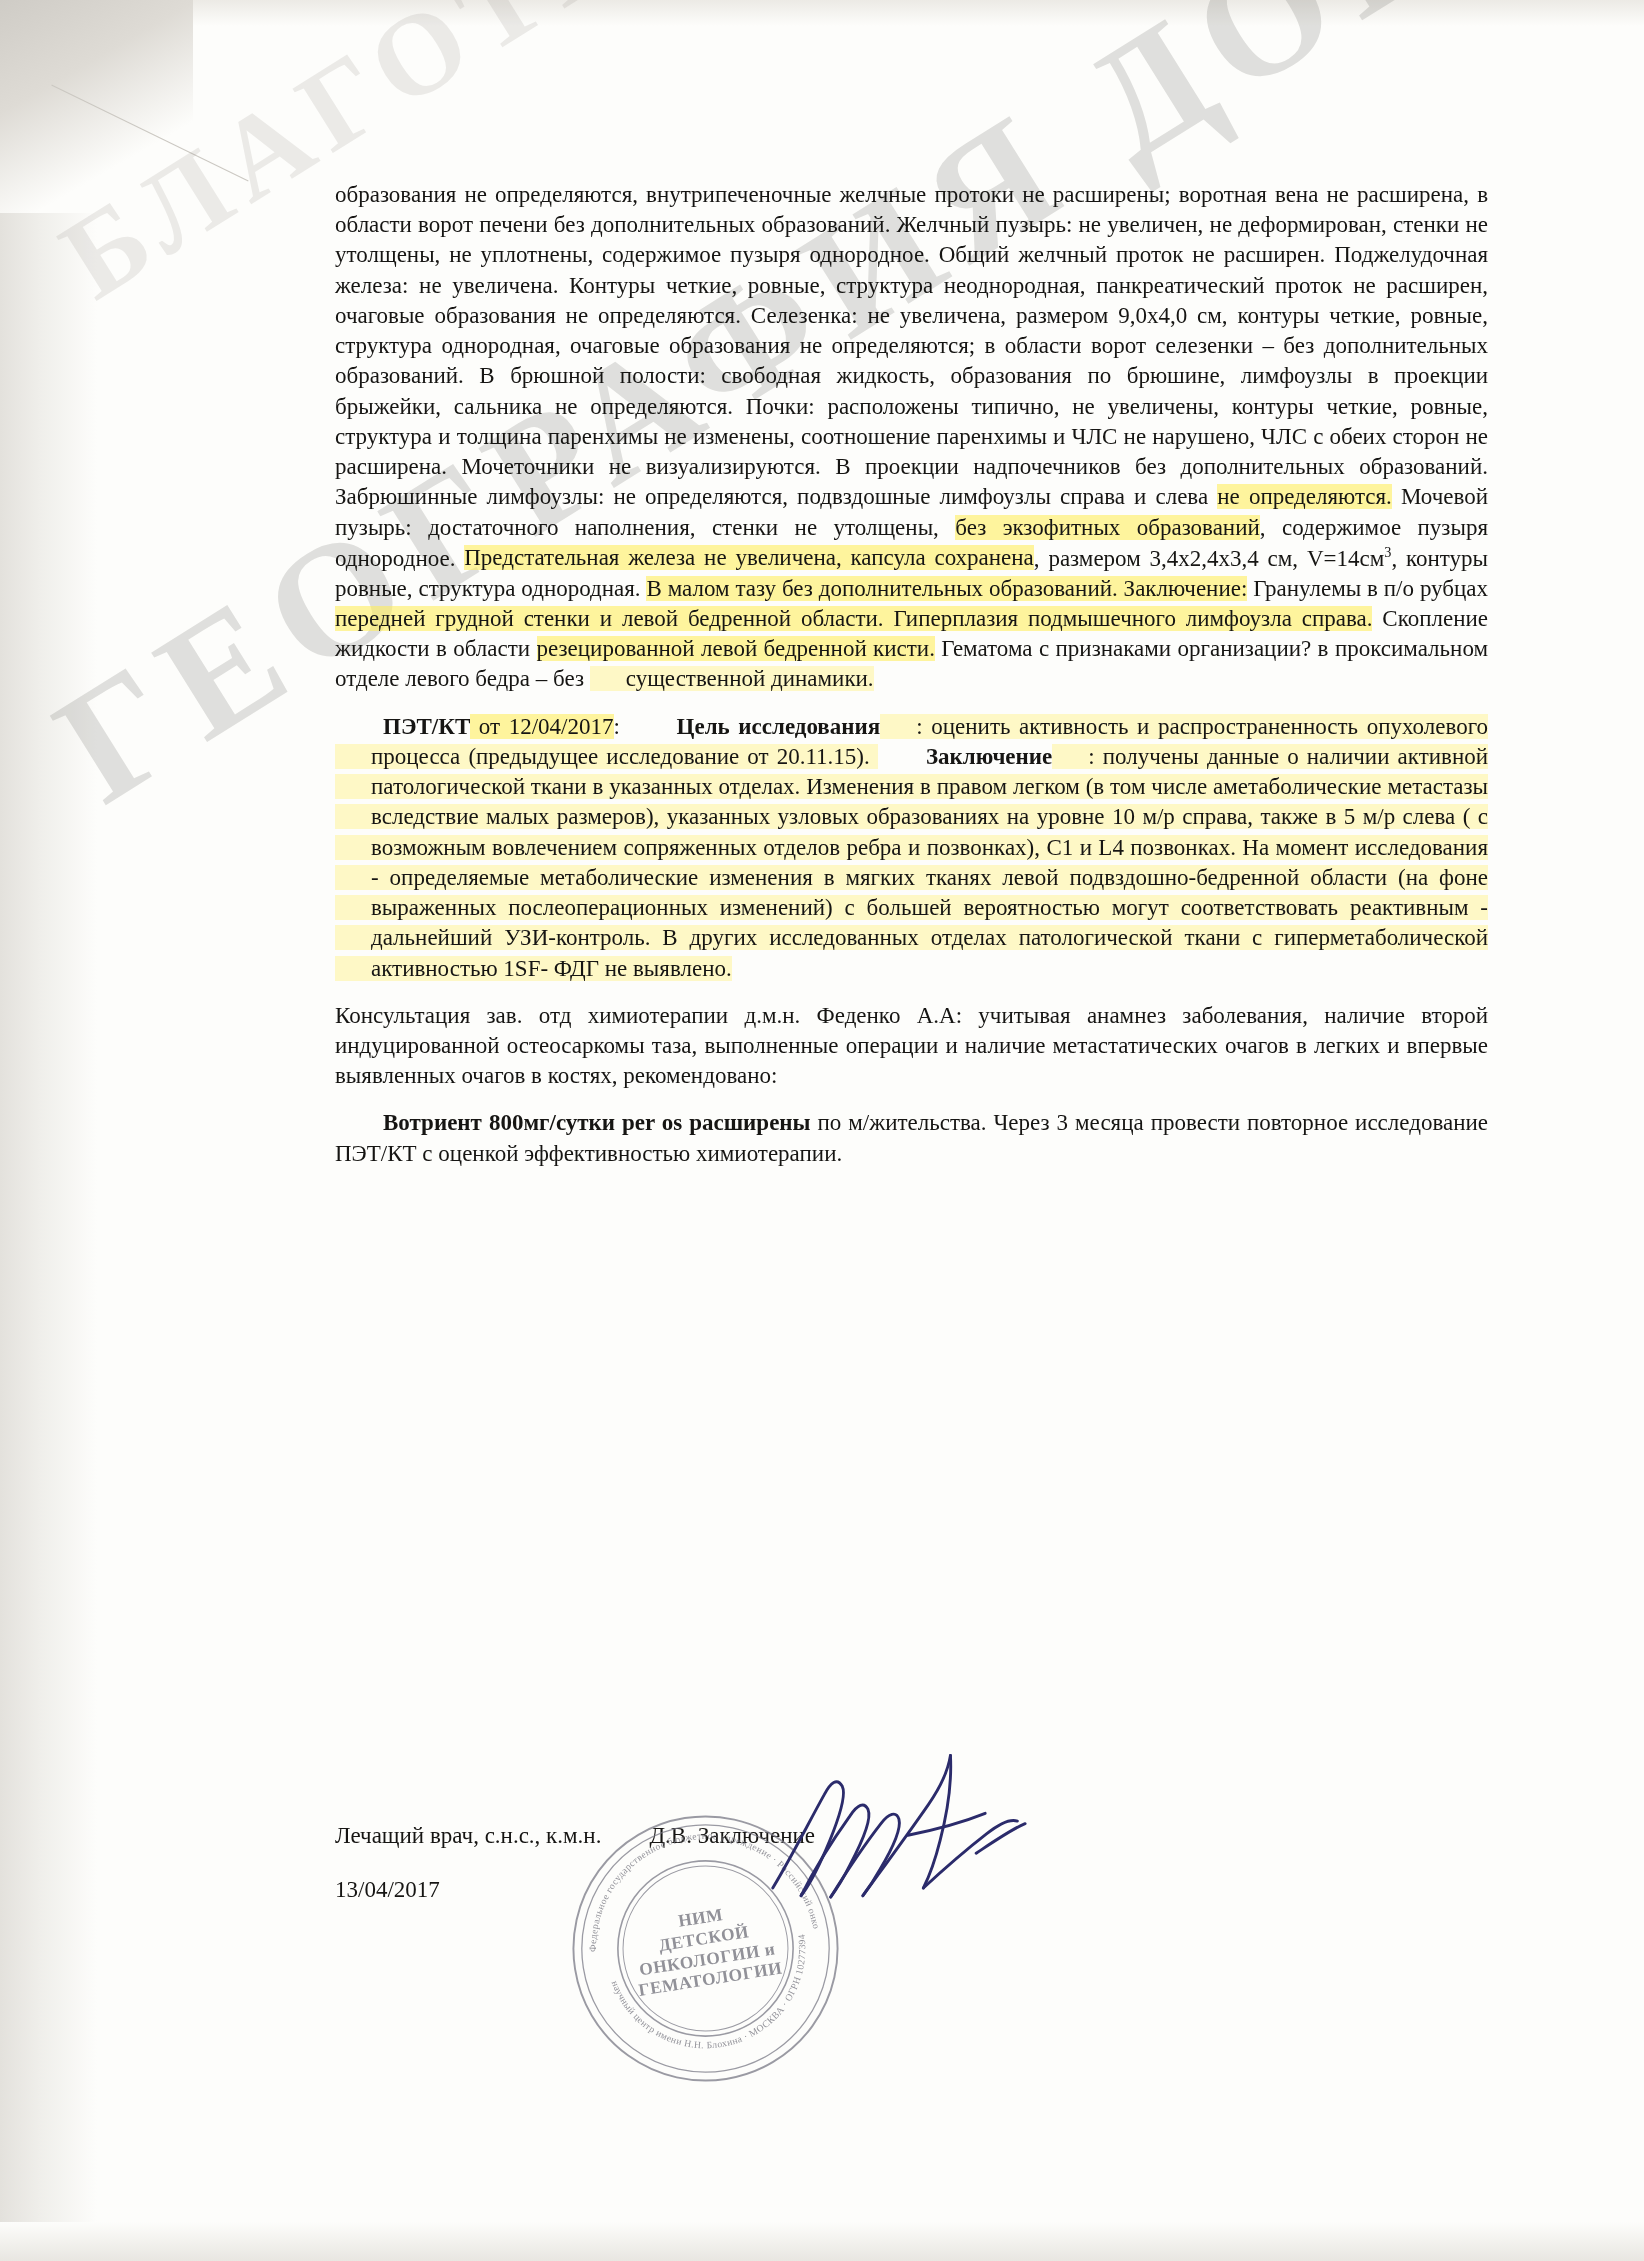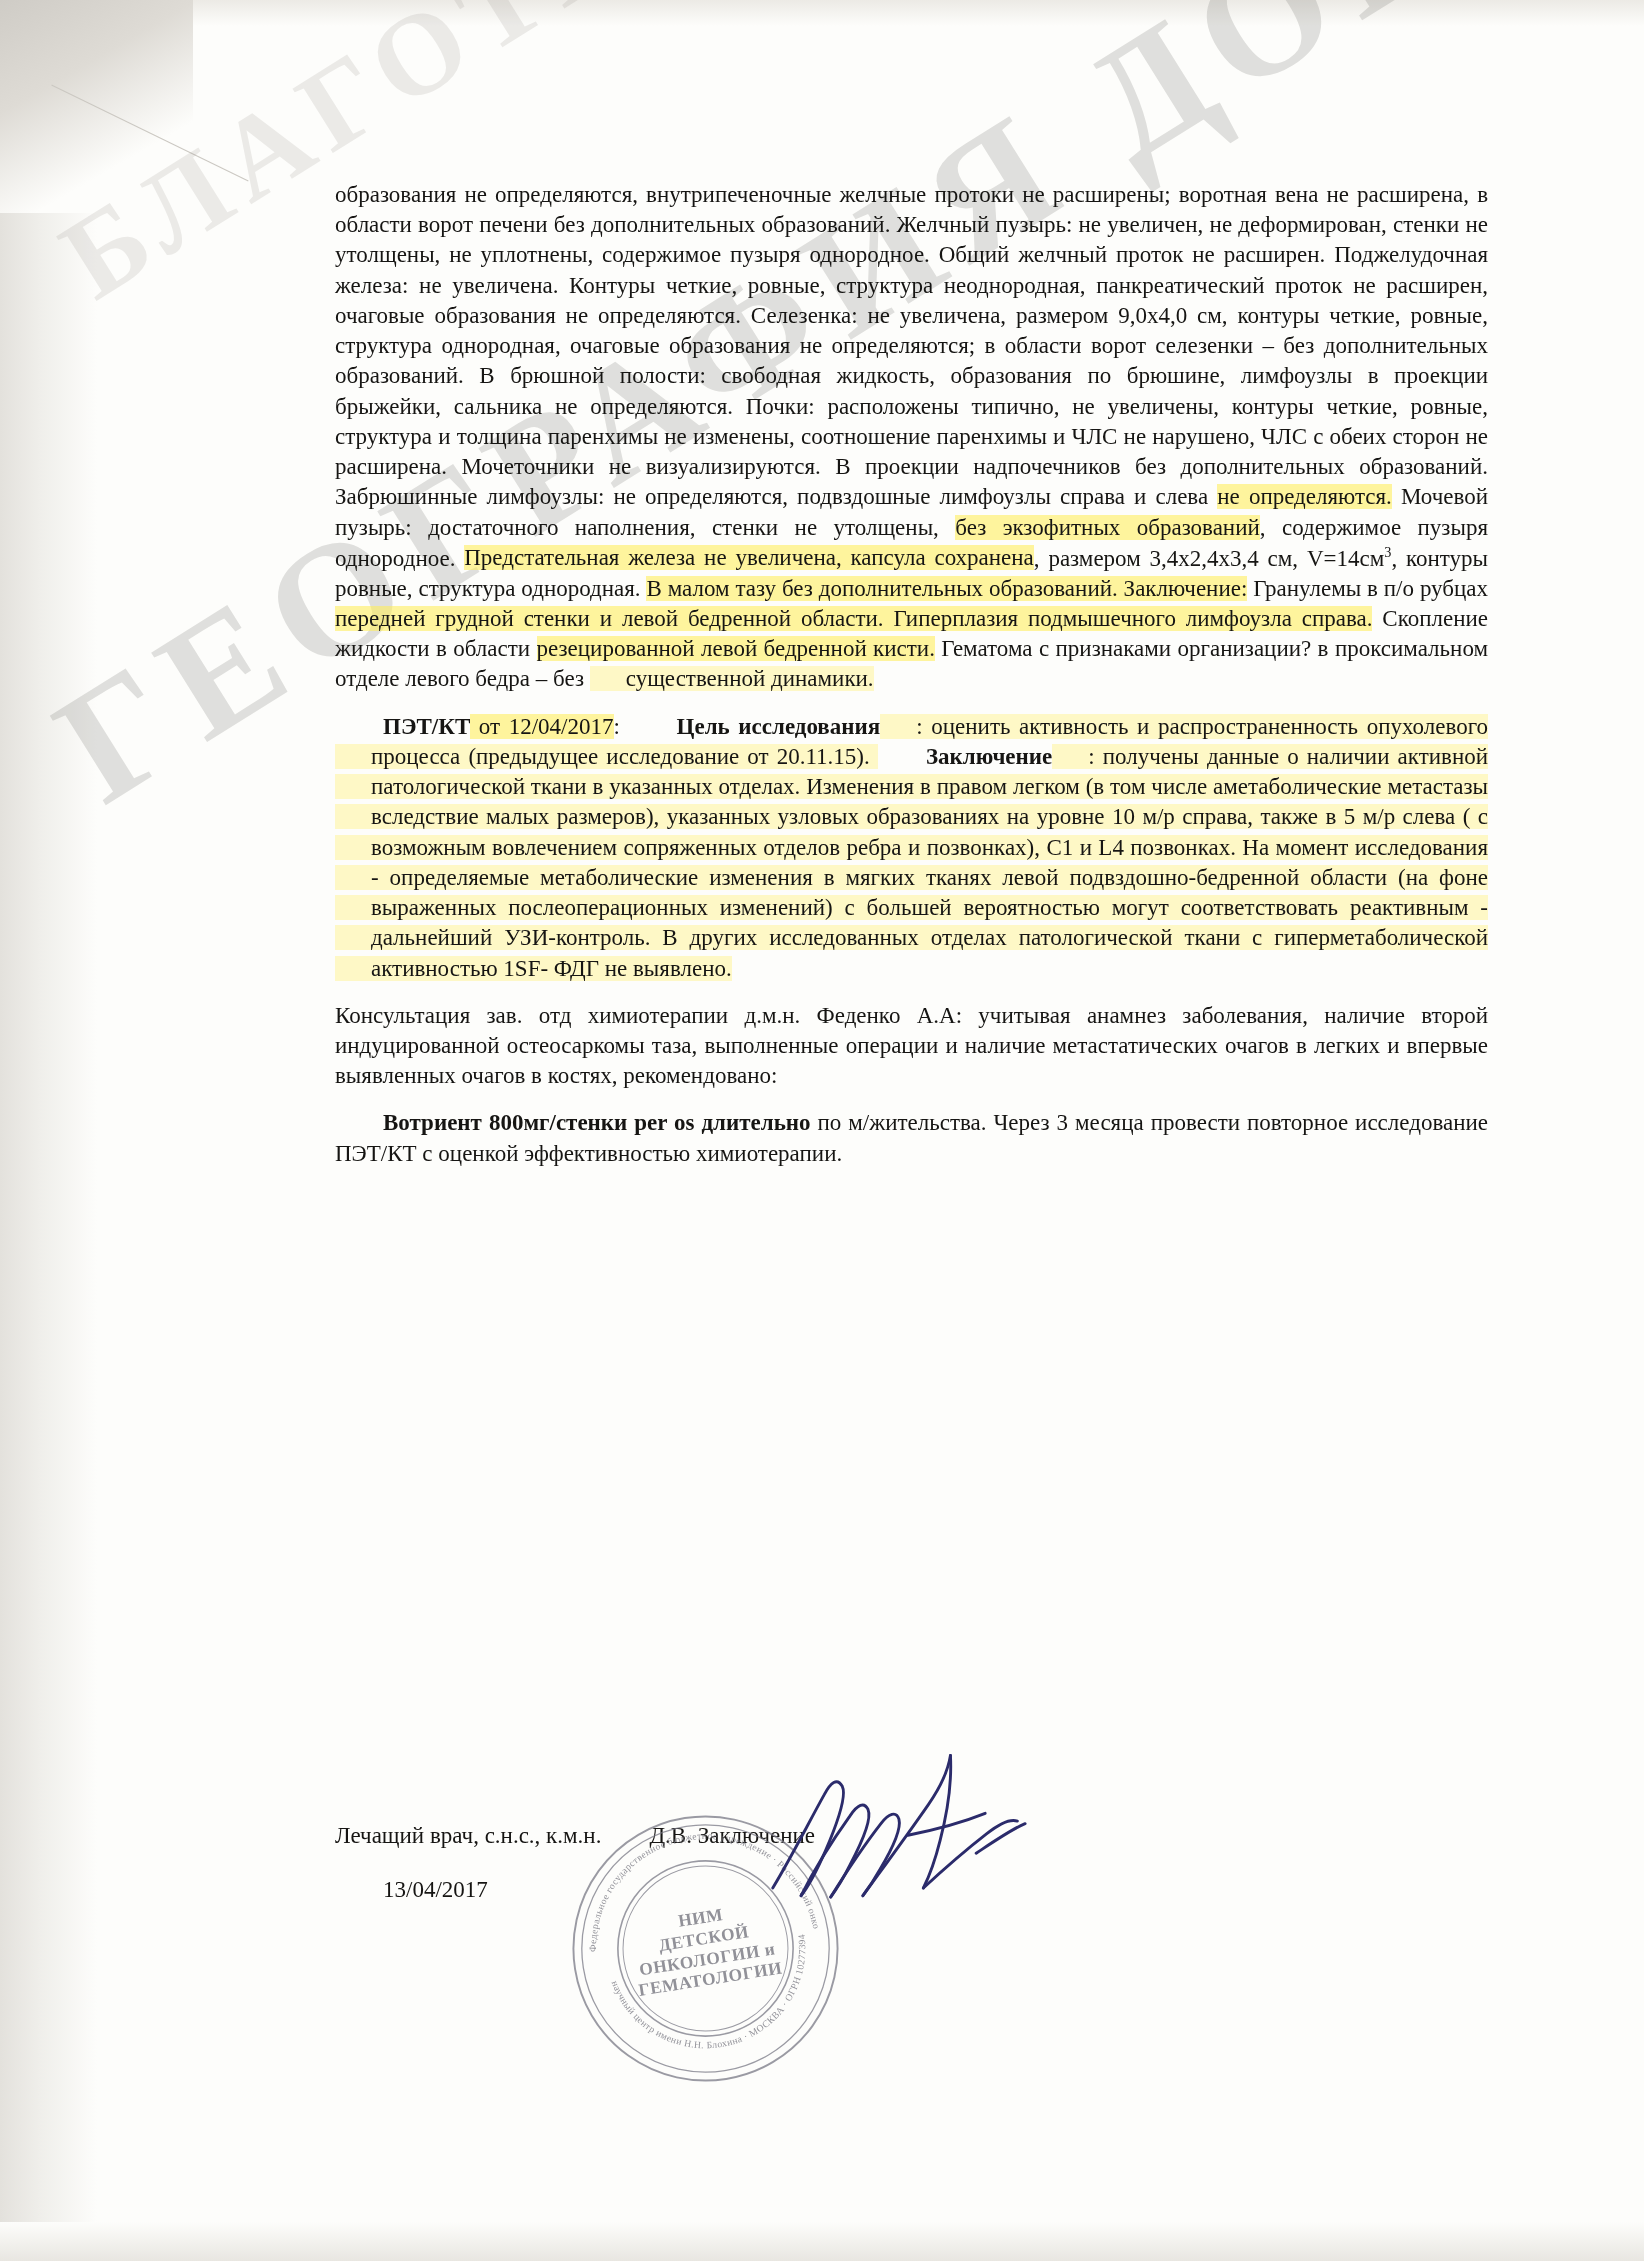--- a/index.html
+++ b/index.html
@@ -129,21 +129,20 @@
     display: flex;
     justify-content: flex-start;
     font-size: 23px;
     color: #161513;
     gap: 48px;
   }
   .sig-date {
     margin-top: 28px;
     font-size: 23px;
     color: #161513;
-    margin-left: 48px;
   }
 
   
   .signature {
     position: absolute;
     left: 747px;
     top: 1727px;
     z-index: 8;
     pointer-events: none;
   }
@@ -196,21 +195,21 @@
   <div class="watermark">ГЕОГРАФИЯ ДОБРА</div>
 
   <div class="content">
 
     <p class="para"><span>образования не определяются, внутрипеченочные желчные протоки не расширены; воротная вена не расширена, в области ворот печени без дополнительных образований. Желчный пузырь: не увеличен, не деформирован, стенки не утолщены, не уплотнены, содержимое пузыря однородное. Общий желчный проток не расширен. Поджелудочная железа: не увеличена. Контуры четкие, ровные, структура неоднородная, панкреатический проток не расширен, очаговые образования не определяются. Селезенка: не увеличена, размером 9,0х4,0 см, контуры четкие, ровные, структура однородная, очаговые образования не определяются; в области ворот селезенки – без дополнительных образований. В брюшной полости: свободная жидкость, образования по брюшине, лимфоузлы в проекции брыжейки, сальника не определяются. Почки: расположены типично, не увеличены, контуры четкие, ровные, структура и толщина паренхимы не изменены, соотношение паренхимы и ЧЛС не нарушено, ЧЛС с обеих сторон не расширена. Мочеточники не визуализируются. В проекции надпочечников без дополнительных образований. Забрюшинные лимфоузлы: не определяются, подвздошные лимфоузлы справа и слева </span><span class="hl">не определяются.</span><span> Мочевой пузырь: достаточного наполнения, стенки не утолщены, </span><span class="hl">без экзофитных образований</span><span>, содержимое пузыря однородное. </span><span class="hl">Предстательная железа не увеличена, капсула сохранена</span><span>, размером 3,4х2,4х3,4 см, V=14см</span><sup>3</sup><span>, контуры ровные, структура однородная. </span><span class="hl">В малом тазу без дополнительных образований. Заключение:</span><span> Гранулемы в п/о рубцах </span><span class="hl">передней грудной стенки и левой бедренной области. Гиперплазия подмышечного лимфоузла справа.</span><span> Скопление жидкости в области </span><span class="hl">резецированной левой бедренной кисти.</span><span> Гематома с признаками организации? в проксимальном отделе левого бедра – без </span><span class="hl-soft">существенной динамики.</span></p>
 
     <p class="para"><span class="b">ПЭТ/КТ</span><span class="hl"> от 12/04/2017</span><span>: </span><span class="b">Цель исследования</span><span class="hl-soft">: оценить активность и распространенность опухолевого процесса (предыдущее исследование от 20.11.15). </span><span class="b">Заключение</span><span class="hl-soft">: получены данные о наличии активной патологической ткани в указанных отделах. Изменения в правом легком (в том числе аметаболические метастазы вследствие малых размеров), указанных узловых образованиях на уровне 10 м/р справа, также в 5 м/р слева ( с возможным вовлечением сопряженных отделов ребра и позвонках), С1 и L4 позвонках. На момент исследования - определяемые метаболические изменения в мягких тканях левой подвздошно-бедренной области (на фоне выраженных послеоперационных изменений) с большей вероятностью могут соответствовать реактивным - дальнейший УЗИ-контроль. В других исследованных отделах патологической ткани с гиперметаболической активностью 1SF- ФДГ не выявлено.</span></p>
 
     <p class="para"><span>Консультация зав. отд химиотерапии д.м.н. Феденко А.А: учитывая анамнез заболевания, наличие второй индуцированной остеосаркомы таза, выполненные операции и наличие метастатических очагов в легких и впервые выявленных очагов в костях, рекомендовано:</span></p>
 
-    <p class="para"><span class="b">Вотриент 800мг/стенки per os длительно</span><span>  по м/жительства. Через 3 месяца провести повторное исследование ПЭТ/КТ с оценкой эффективностью химиотерапии.</span></p>
+    <p class="para"><span class="b">Вотриент 800мг/сутки per os расширены</span><span>  по м/жительства. Через 3 месяца провести повторное исследование ПЭТ/КТ с оценкой эффективностью химиотерапии.</span></p>
 
   </div>
 
   <div class="sig-row">
     <div class="sig-line">
       <span>Лечащий врач, с.н.с., к.м.н.</span>
       <span>Д.В. Заключение</span>
     </div>
     <div class="sig-date">13/04/2017</div>
   </div>

